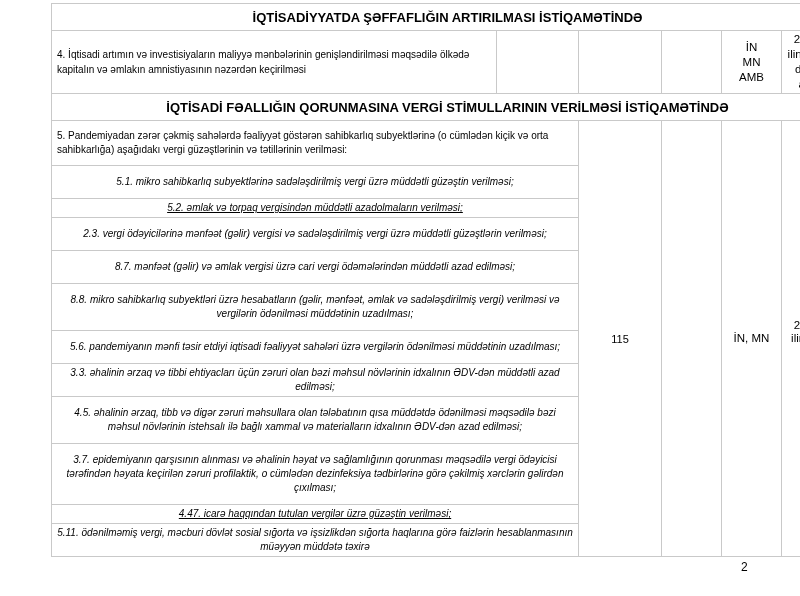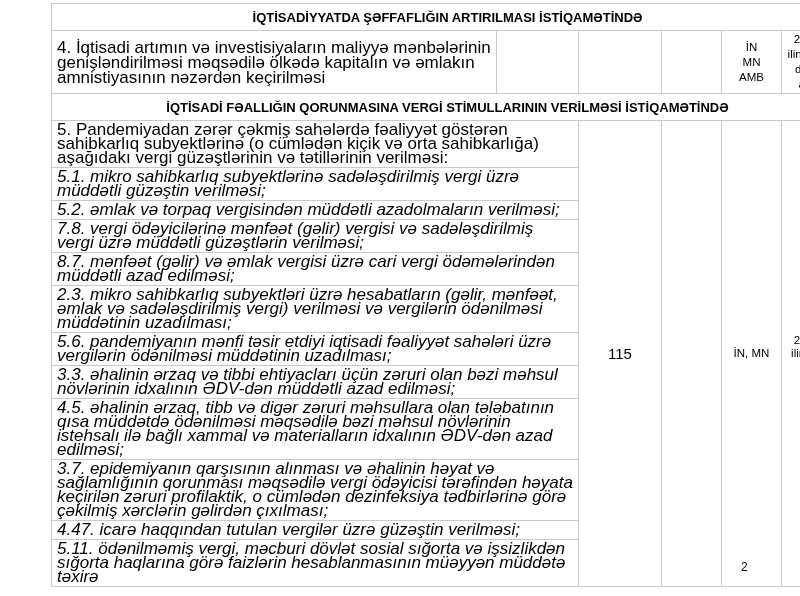--- a/index.html
+++ b/index.html
@@ -20,50 +20,50 @@
     left: 3px;
     top: 3px;
     width: 792px;
     border-collapse: collapse;
     table-layout: fixed;
     margin-left: 48px;
   }
   td {
     border: 1px solid #c9c9c9;
     padding: 2px 5px;
-    font-size: 17px;
+    font-size: 10px;
     line-height: 14px;
     vertical-align: middle;
     overflow: hidden;
     word-wrap: break-word;
   }
   td.sec-header {
     font-weight: bold;
     text-align: center;
     font-size: 13px;
     line-height: 15px;
     height: 20px;
     padding: 3px 2px;
   }
   tr.row4 { height: 54px; }
   tr.row4 td { line-height: 15px; }
-  td.italic { font-style: italic; }
+  td.italic { font-style: italic; text-align: center; }
   td.small-cell {
     font-size: 11.5px;
     line-height: 13px;
     padding: 1px;
     text-align: center;
     white-space: pre-line;
   }
   td.amount-cell {
-    font-size: 15px;
+    font-size: 11px;
     text-align: center;
   }
   tr.intro-row td.desc { height: 40px; }
-  tr.sub-1line td.desc { height: 14px; }
+  tr.sub-1line td.desc { height: 14px; text-decoration: underline; }
   tr.sub-2line td.desc { height: 28px; }
   tr.sub-3line td.desc { height: 42px; }
   tr.sub-4line td.desc { height: 56px; }
   .page-number {
     position: absolute;
     left: 741px;
     top: 560px;
     font-size: 12px;
     line-height: 14px;
   }
@@ -109,27 +109,27 @@
 ilin aprel
 ayı</td>
     </tr>
     <tr class="sub-2line">
       <td class="desc italic" colspan="2">5.1. mikro sahibkarlıq subyektlərinə sadələşdirilmiş vergi üzrə müddətli güzəştin verilməsi;</td>
     </tr>
     <tr class="sub-1line">
       <td class="desc italic" colspan="2">5.2. əmlak və torpaq vergisindən müddətli azadolmaların verilməsi;</td>
     </tr>
     <tr class="sub-2line">
-      <td class="desc italic" colspan="2">7.8. vergi ödəyicilərinə mənfəət (gəlir) vergisi və sadələşdirilmiş vergi üzrə müddətli güzəştlərin verilməsi;</td>
+      <td class="desc italic" colspan="2">2.3. vergi ödəyicilərinə mənfəət (gəlir) vergisi və sadələşdirilmiş vergi üzrə müddətli güzəştlərin verilməsi;</td>
     </tr>
     <tr class="sub-2line">
       <td class="desc italic" colspan="2">8.7. mənfəət (gəlir) və əmlak vergisi üzrə cari vergi ödəmələrindən müddətli azad edilməsi;</td>
     </tr>
     <tr class="sub-3line">
-      <td class="desc italic" colspan="2">2.3. mikro sahibkarlıq subyektləri üzrə hesabatların (gəlir, mənfəət, əmlak və sadələşdirilmiş vergi) verilməsi və vergilərin ödənilməsi müddətinin uzadılması;</td>
+      <td class="desc italic" colspan="2">8.8. mikro sahibkarlıq subyektləri üzrə hesabatların (gəlir, mənfəət, əmlak və sadələşdirilmiş vergi) verilməsi və vergilərin ödənilməsi müddətinin uzadılması;</td>
     </tr>
     <tr class="sub-2line">
       <td class="desc italic" colspan="2">5.6. pandemiyanın mənfi təsir etdiyi iqtisadi fəaliyyət sahələri üzrə vergilərin ödənilməsi müddətinin uzadılması;</td>
     </tr>
     <tr class="sub-2line">
       <td class="desc italic" colspan="2">3.3. əhalinin ərzaq və tibbi ehtiyacları üçün zəruri olan bəzi məhsul növlərinin idxalının ƏDV-dən müddətli azad edilməsi;</td>
     </tr>
     <tr class="sub-3line">
       <td class="desc italic" colspan="2">4.5. əhalinin ərzaq, tibb və digər zəruri məhsullara olan tələbatının qısa müddətdə ödənilməsi məqsədilə bəzi məhsul növlərinin istehsalı ilə bağlı xammal və materialların idxalının ƏDV-dən azad edilməsi;</td>
     </tr>

